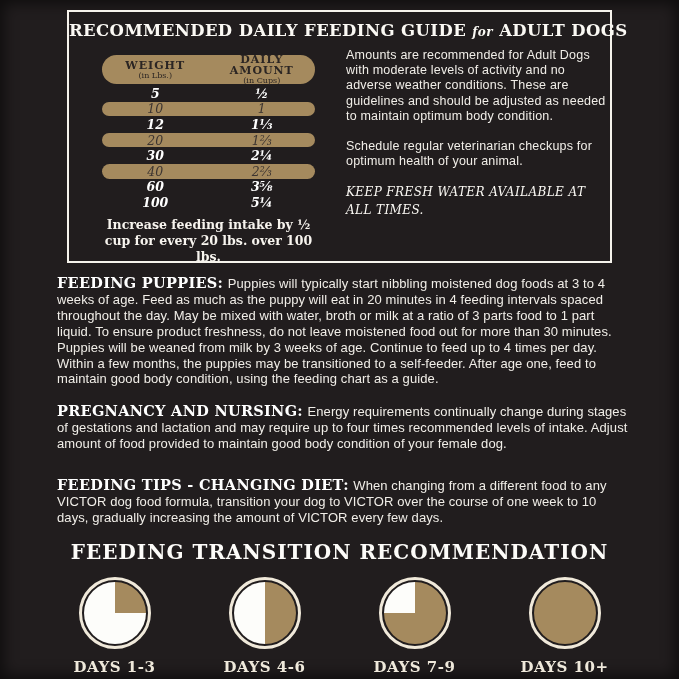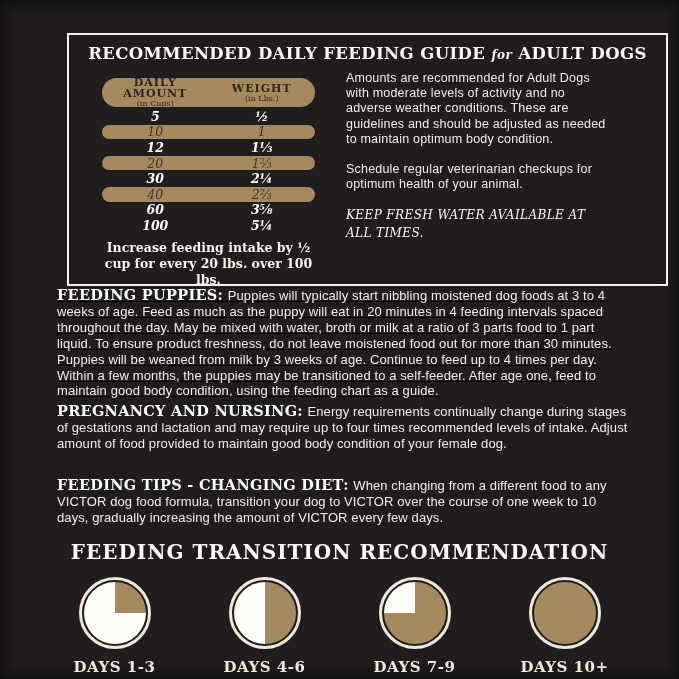--- a/index.html
+++ b/index.html
@@ -4,22 +4,22 @@
 <style>
   html,body{margin:0;padding:0;background:#000;}
   .page{
     position:relative;width:679px;height:679px;overflow:hidden;
     background:var(--bg,#211d1e);
     font-family:"Liberation Sans",sans-serif;
     box-shadow:inset 0 0 14px 4px rgba(0,0,0,.55);
   }
   
   .guide-box{
-    position:absolute;left:67px;top:10px;width:601px;height:253px;
-    border:2px solid #f6f3ec;box-sizing:border-box;margin-top:23px;
+    position:absolute;left:67px;top:10px;width:545px;height:253px;
+    border:2px solid #f6f3ec;box-sizing:border-box;
   }
   .guide-title{
     position:absolute;top:9px;left:0;width:100%;text-align:center;
     font-family:"DejaVu Serif",serif;font-weight:bold;font-size:16.5px;
     color:#fbf9f4;letter-spacing:.4px;white-space:nowrap;
   }
   .guide-title .for-word{font-style:italic;font-weight:bold;font-size:12px;text-transform:lowercase;}
   
   .feed-table{position:absolute;left:33px;top:43px;width:213px;}
   .feed-header{
@@ -53,21 +53,21 @@
     font-family:"DejaVu Serif",serif;font-weight:normal;font-style:italic;
     font-size:12px;line-height:1.45;color:#fbf9f4;letter-spacing:.4px;
   }
   
   .section{position:absolute;left:57px;width:572px;line-height:14.9px;}
   .section .section-heading{
     font-family:"DejaVu Serif",serif;font-weight:bold;font-size:14.5px;
     color:#ffffff;letter-spacing:.3px;
   }
   .section .section-body{font-size:13px;color:#f1eee8;letter-spacing:.1px;}
-  #section-puppies{top:288px;text-decoration:underline;}
+  #section-puppies{top:276px;}
   #section-pregnancy{top:404px;}
   #section-tips{top:478px;}
   
   .transition-heading{
     position:absolute;top:540px;left:0;width:100%;text-align:center;
     font-family:"DejaVu Serif",serif;font-weight:bold;font-size:20px;
     color:#fdfcf9;letter-spacing:1px;
   }
   .transition-row{
     position:absolute;top:577px;left:0;width:100%;
@@ -95,26 +95,26 @@
   <div class="guide-box">
     <div class="guide-title">
       <span>RECOMMENDED DAILY FEEDING GUIDE</span>
       <span class="for-word">for</span>
       <span>ADULT DOGS</span>
     </div>
 
     <div class="feed-table">
       <div class="feed-header">
         <div class="hcell">
+          <span class="hl">WEIGHT</span>
+          <span class="hs">(in Lbs.)</span>
+        </div>
+        <div class="hcell">
           <span class="hl">DAILY AMOUNT</span>
           <span class="hs">(in Cups)</span>
-        </div>
-        <div class="hcell">
-          <span class="hl">WEIGHT</span>
-          <span class="hs">(in Lbs.)</span>
         </div>
       </div>
       <div class="feed-rows" id="feed-rows">
           <div class="feed-row dark">
             <span class="cell">5</span>
             <span class="cell">½</span>
           </div>
           <div class="feed-row pill">
             <span class="cell">10</span>
             <span class="cell">1</span>

